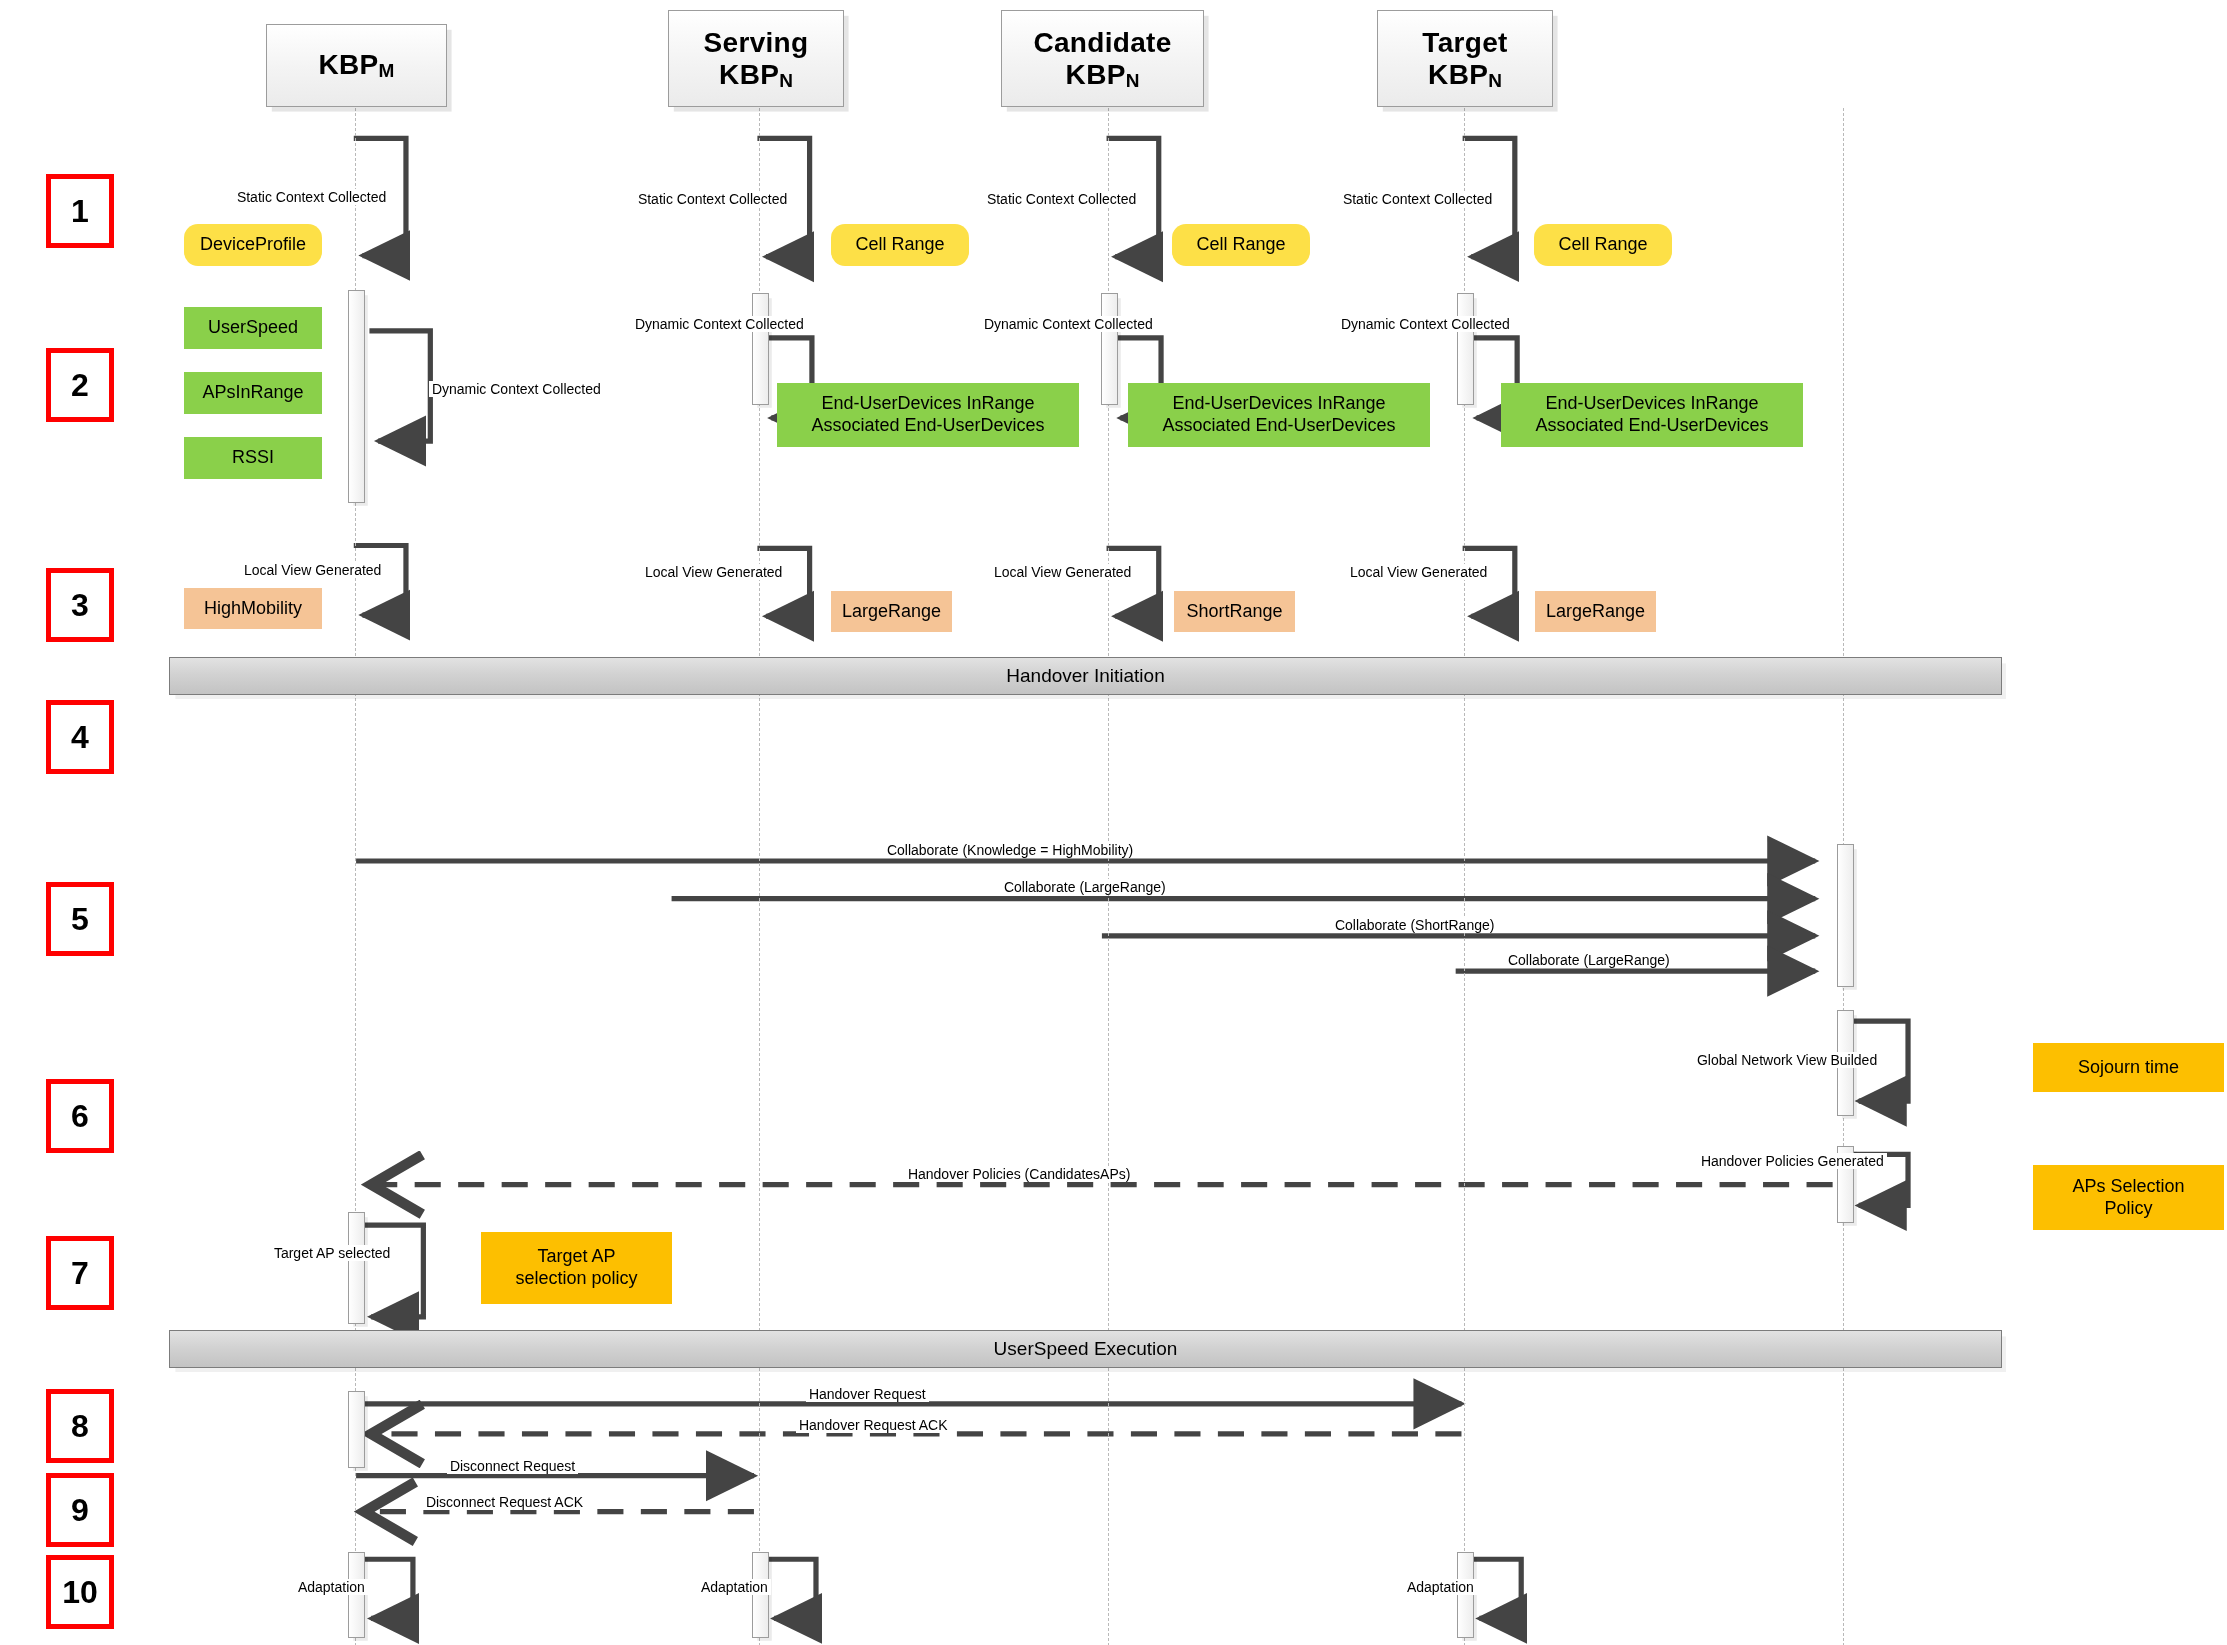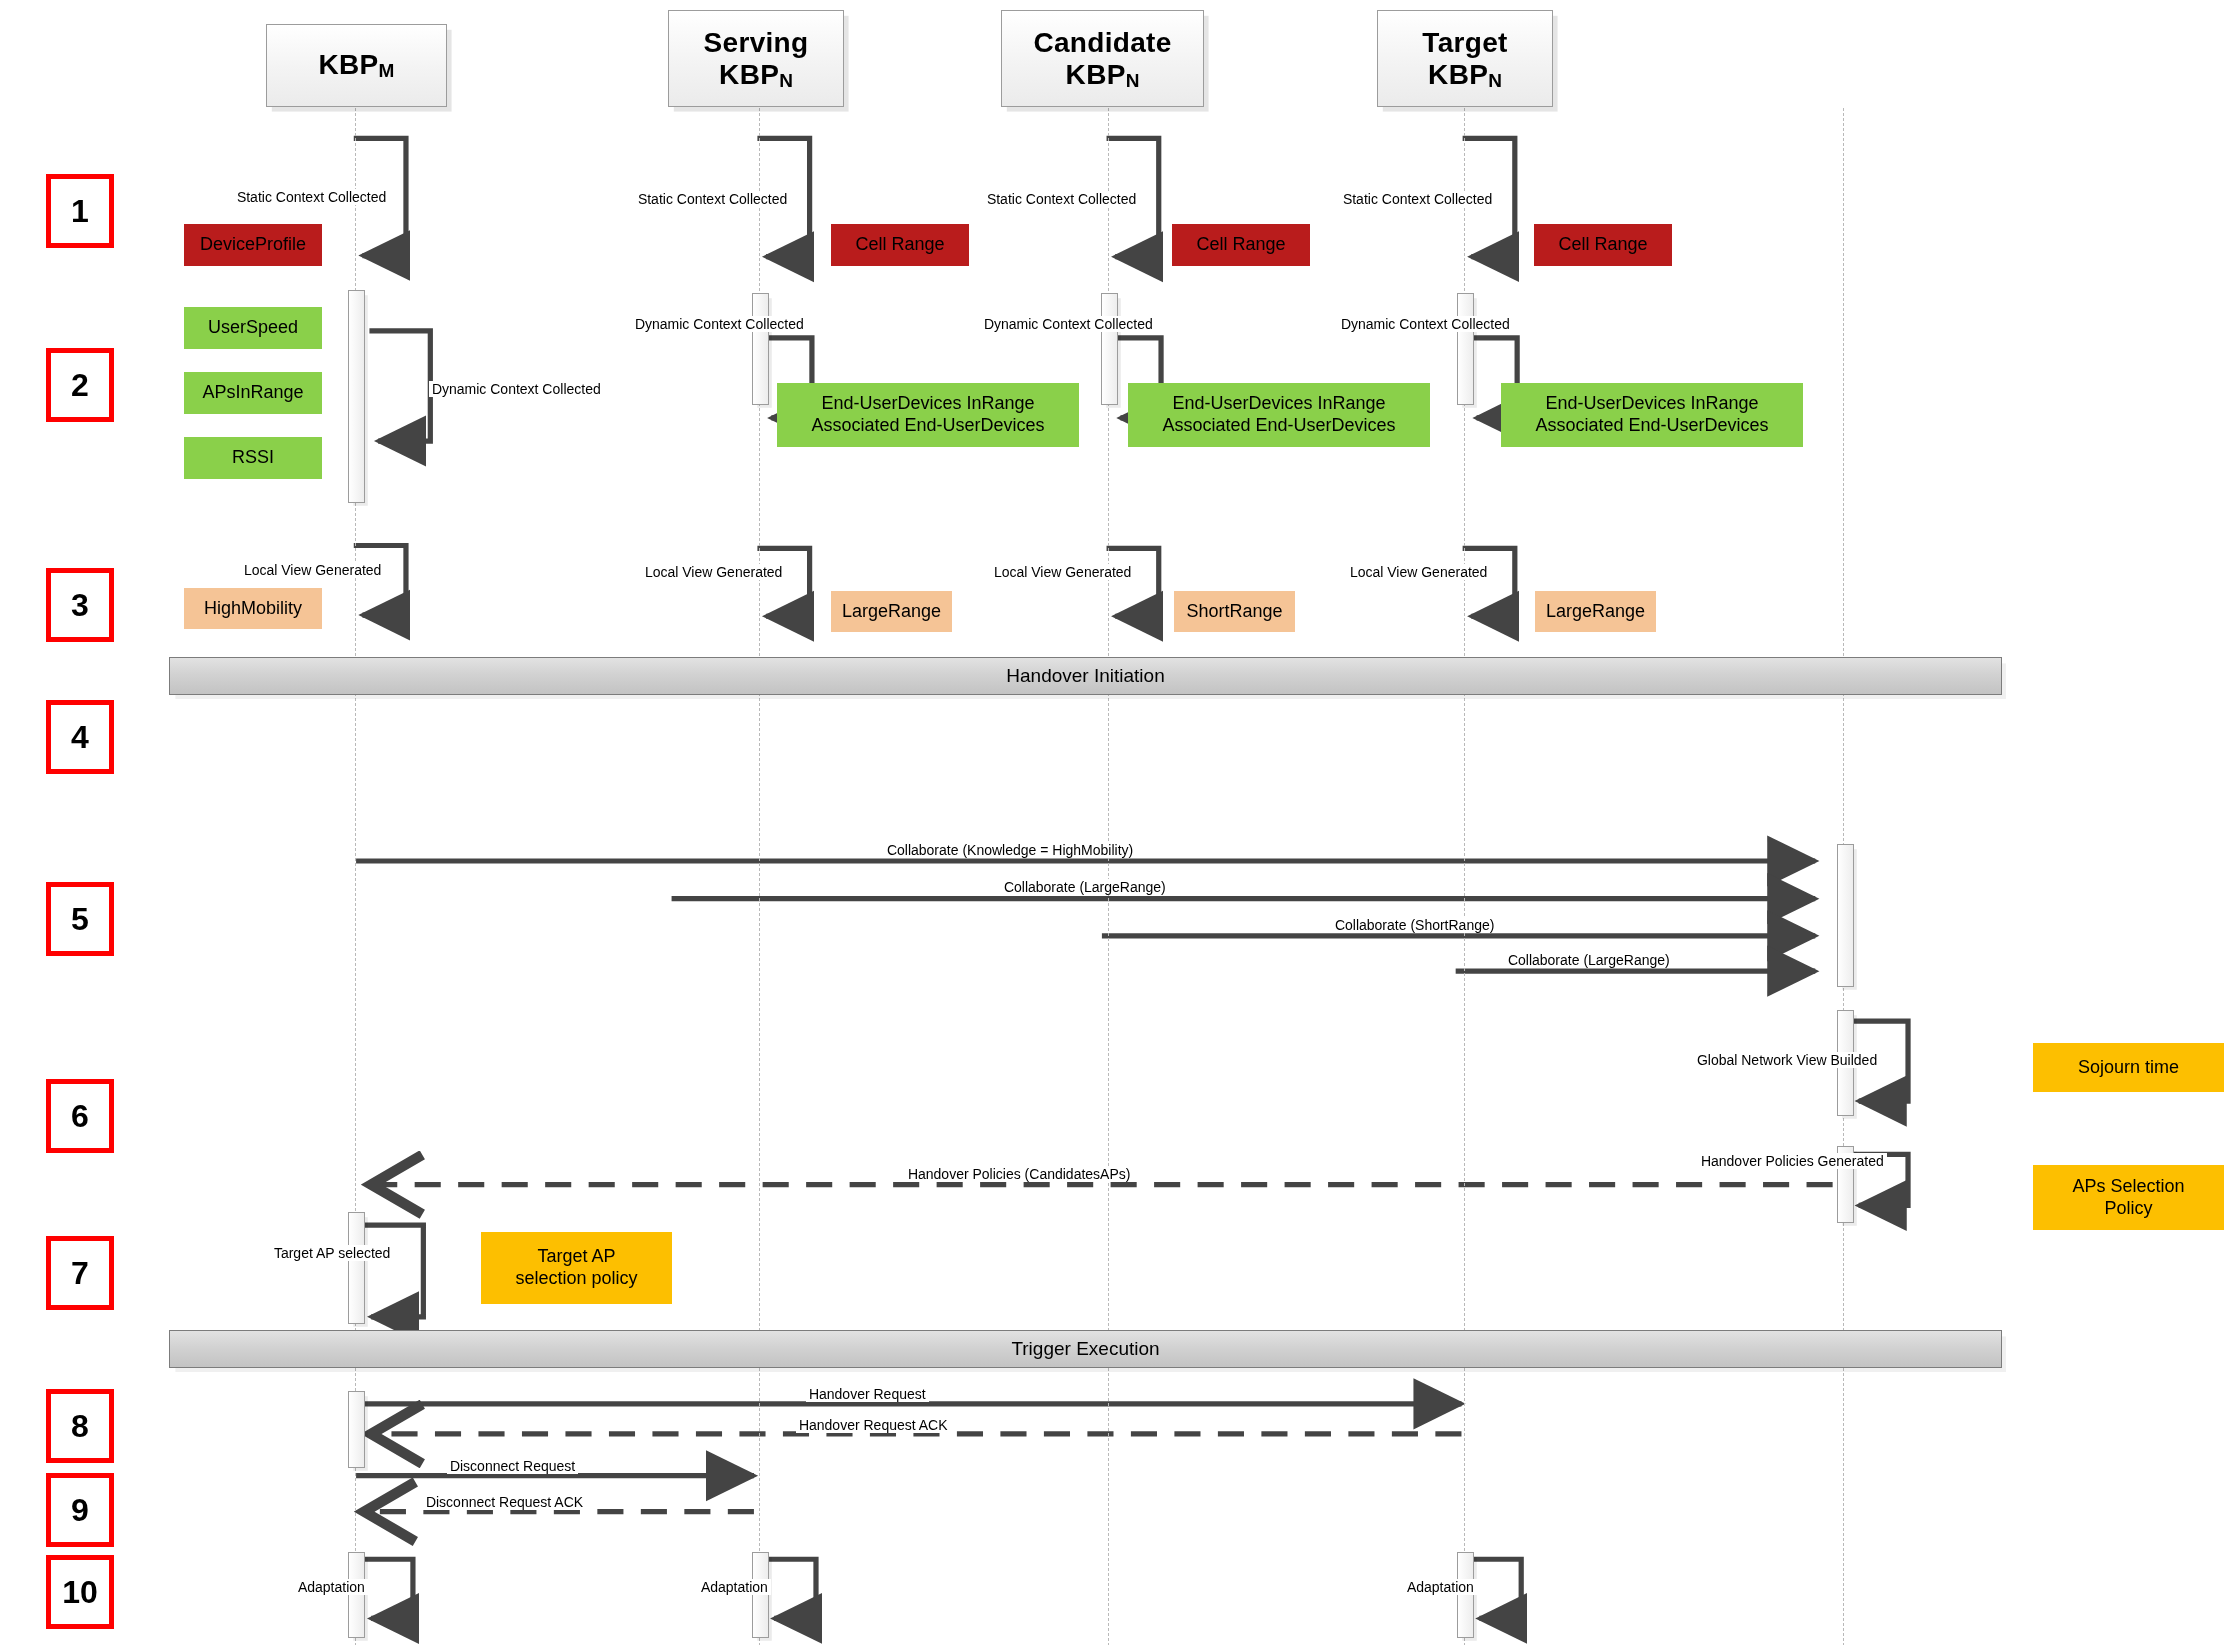--- a/index.html
+++ b/index.html
@@ -20,21 +20,21 @@
   .lifeline{position:absolute;width:0;border-left:1.7px dashed #b9b9b9;}
 
   
   .act{position:absolute;width:15px;border:1.2px solid #9c9c9c;
        background:linear-gradient(to right,#ffffff 0%,#f7f7f7 45%,#ededed 100%);
        box-shadow:4px 4px 0 -1.2px rgba(0,0,0,.08);}
 
   
   .note{position:absolute;display:flex;align-items:center;justify-content:center;
         text-align:center;font-size:18px;line-height:1.22;color:#000;}
-  .note.blue{background:#b91c1c;}
+  .note.blue{background:#fde047;border-radius:14px;}
   .note.green{background:#8ad04a;}
   .note.orange{background:#f5c496;}
   .note.gold{background:#fdbf00;}
   .note.goldgrad{background:linear-gradient(to bottom,#fcc800 0%,#f5b500 55%,#e0a400 100%);
         box-shadow:5.8px 5.8px 0 -1.2px rgba(0,0,0,.08);}
 
   
   .band{position:absolute;border:1.2px solid #7c7c7c;
         background:linear-gradient(to bottom,#e2e2e2 0%,#d2d2d2 45%,#c3c3c3 100%);
         box-shadow:5.2px 5.2px 0 -1.2px rgba(0,0,0,.06);
@@ -187,21 +187,21 @@
       <span>9</span>
     </div>
   <div class="step" style="left:46px; top:1555px; width:58px;height:64px;">
       <span>10</span>
     </div>
 
   <div class="band" style="left:169px; top:657px; width:1831px; height:36px;">
     <span>Handover Initiation</span>
   </div>
   <div class="band" style="left:169px; top:1330px; width:1831px; height:36px;">
-    <span>Trigger Execution</span>
+    <span>UserSpeed Execution</span>
   </div>
 
   <div class="lbl" style="left:234px; top:189px;"><span>Static Context Collected</span></div>
   <div class="lbl" style="left:635px;top:191px;"><span>Static Context Collected</span></div>
   <div class="lbl" style="left:984px;top:191px;"><span>Static Context Collected</span></div>
   <div class="lbl" style="left:1340px;top:191px;"><span>Static Context Collected</span></div>
 
   <div class="note blue" style="left:184px; top:224px; width:138px; height:42px;">
     <span>DeviceProfile</span>
   </div>

